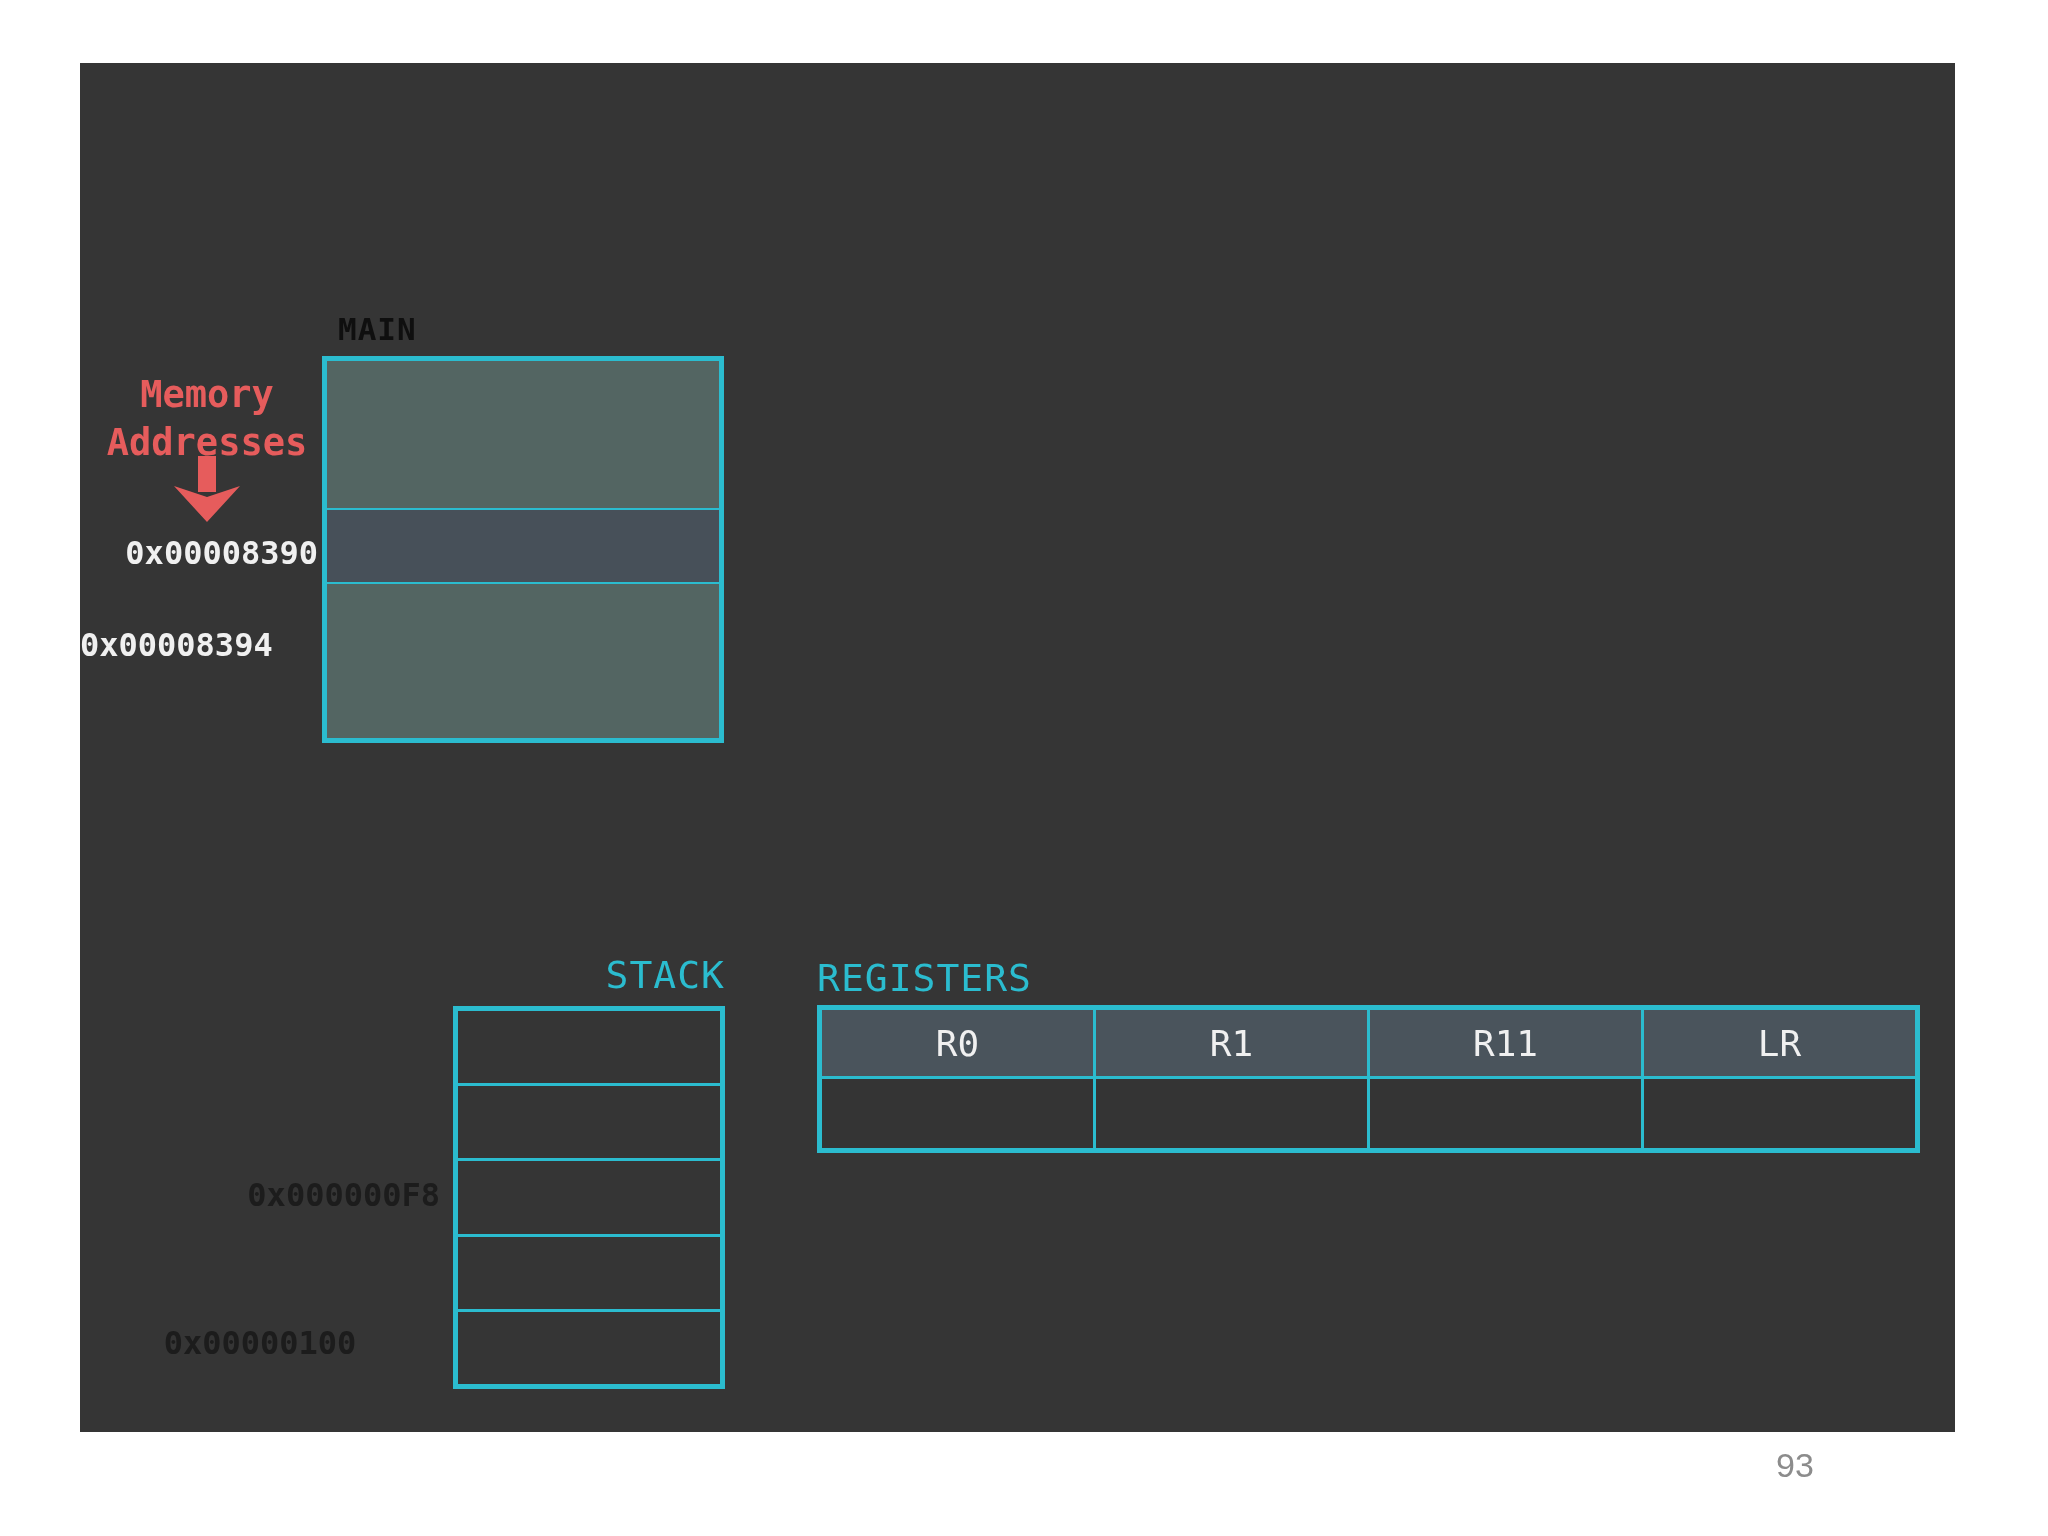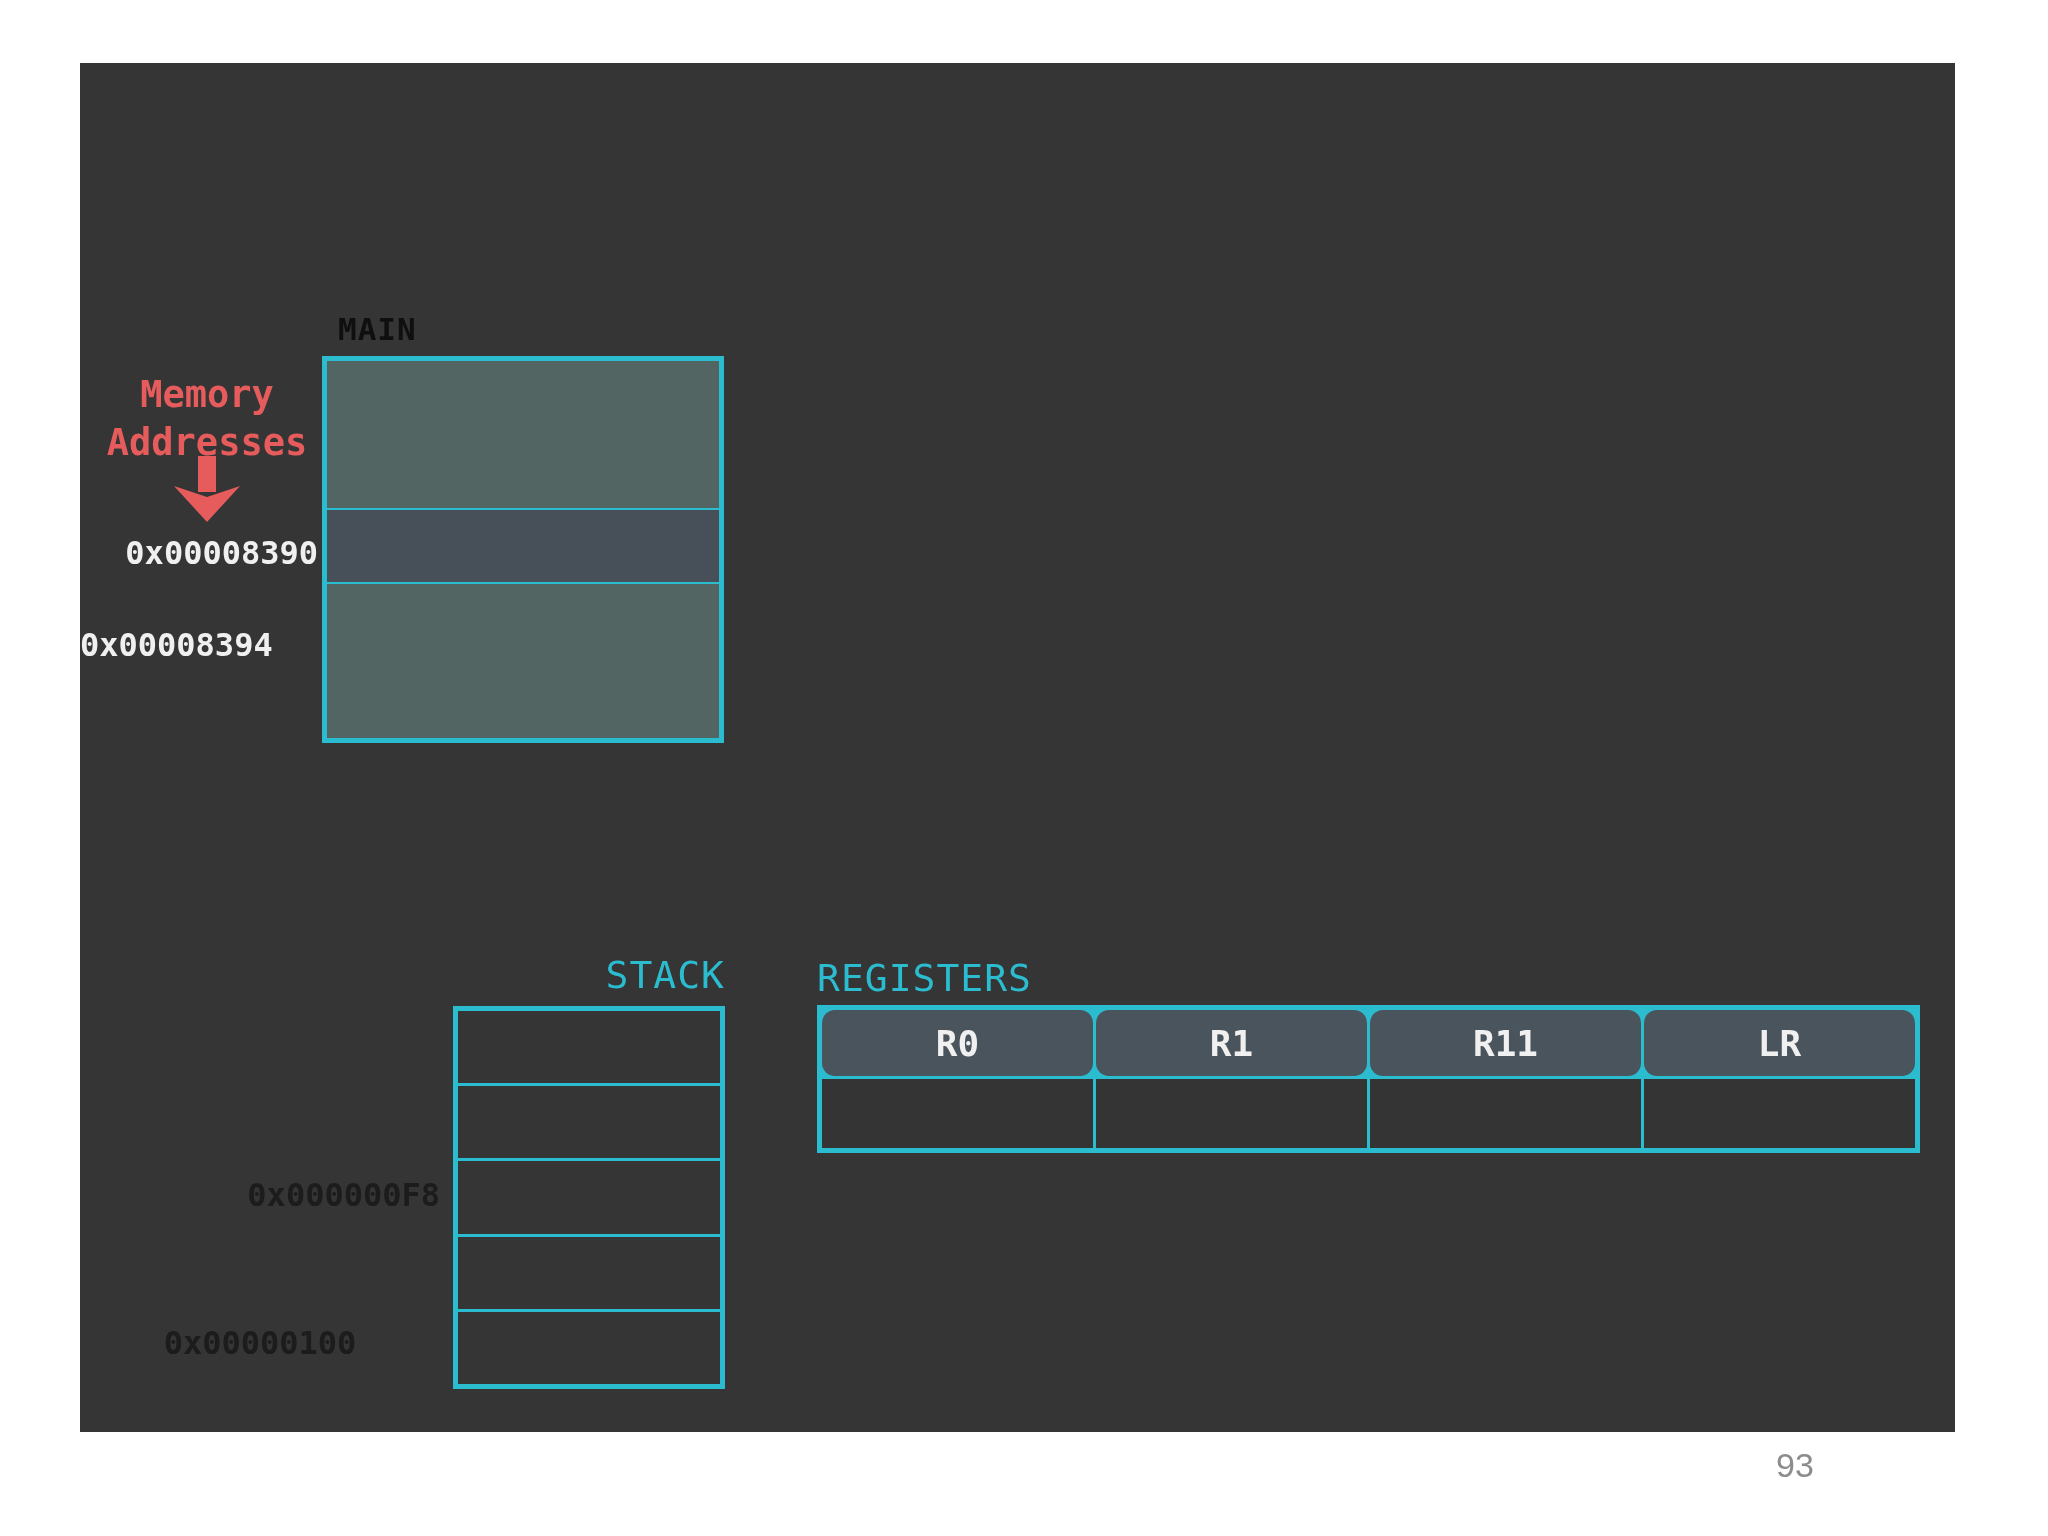--- a/index.html
+++ b/index.html
@@ -94,22 +94,22 @@
     background: var(--cyan, #2bbccf);
     padding: 5px;
     display: grid;
     grid-template-columns: repeat(4, 1fr);
     grid-template-rows: 66px 1fr;
     gap: 3px;
   }
   .reg-header {
     background: var(--register-header-fill, #4a545c);
     color: var(--white-text, #f0f0f0);
-    font-size: 36px; font-weight: bold;
-    display: flex; align-items: center; justify-content: center; border-radius: 13px;
+    font-size: 36px; font-weight: normal;
+    display: flex; align-items: center; justify-content: center;
   }
   .reg-cell { background: var(--register-cell-fill, #343434); }
 
   
   .page-number {
     position: absolute; left: 1776px; top: 1446px;
     font-size: 34px;
     color: var(--page-number-text, #8c8c8c);
     font-family: "Liberation Sans", "DejaVu Sans", sans-serif;
   }

